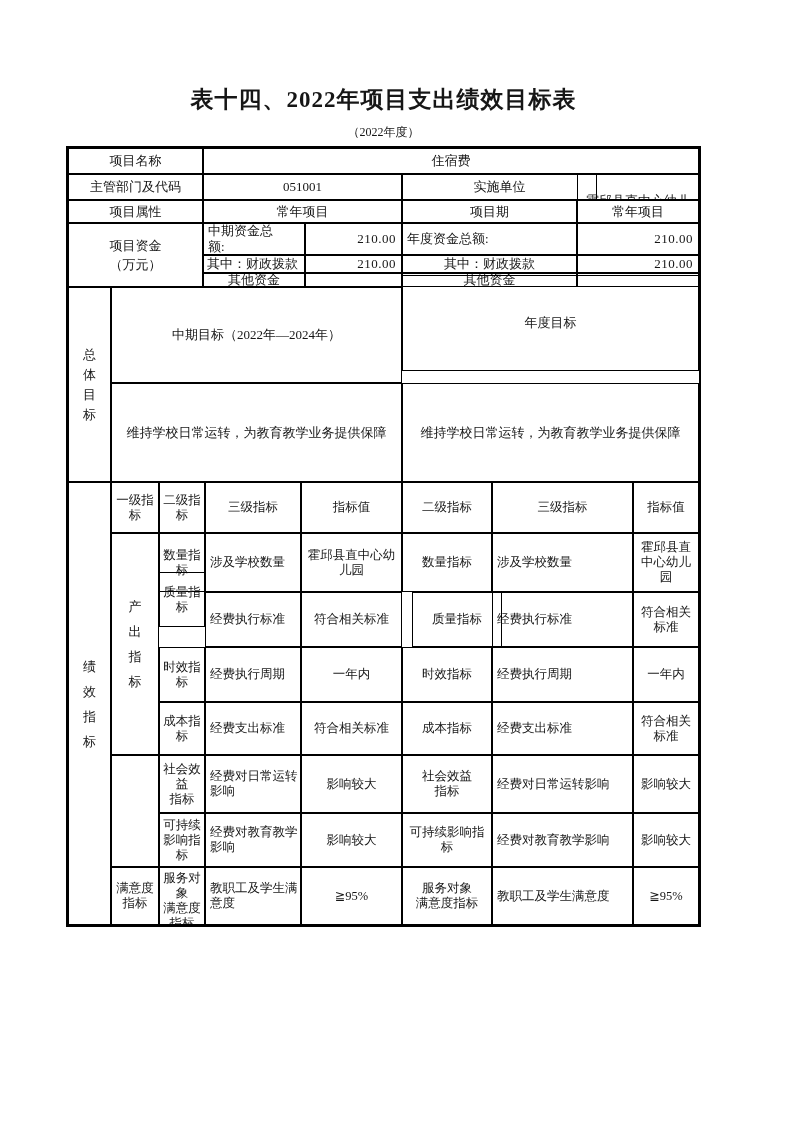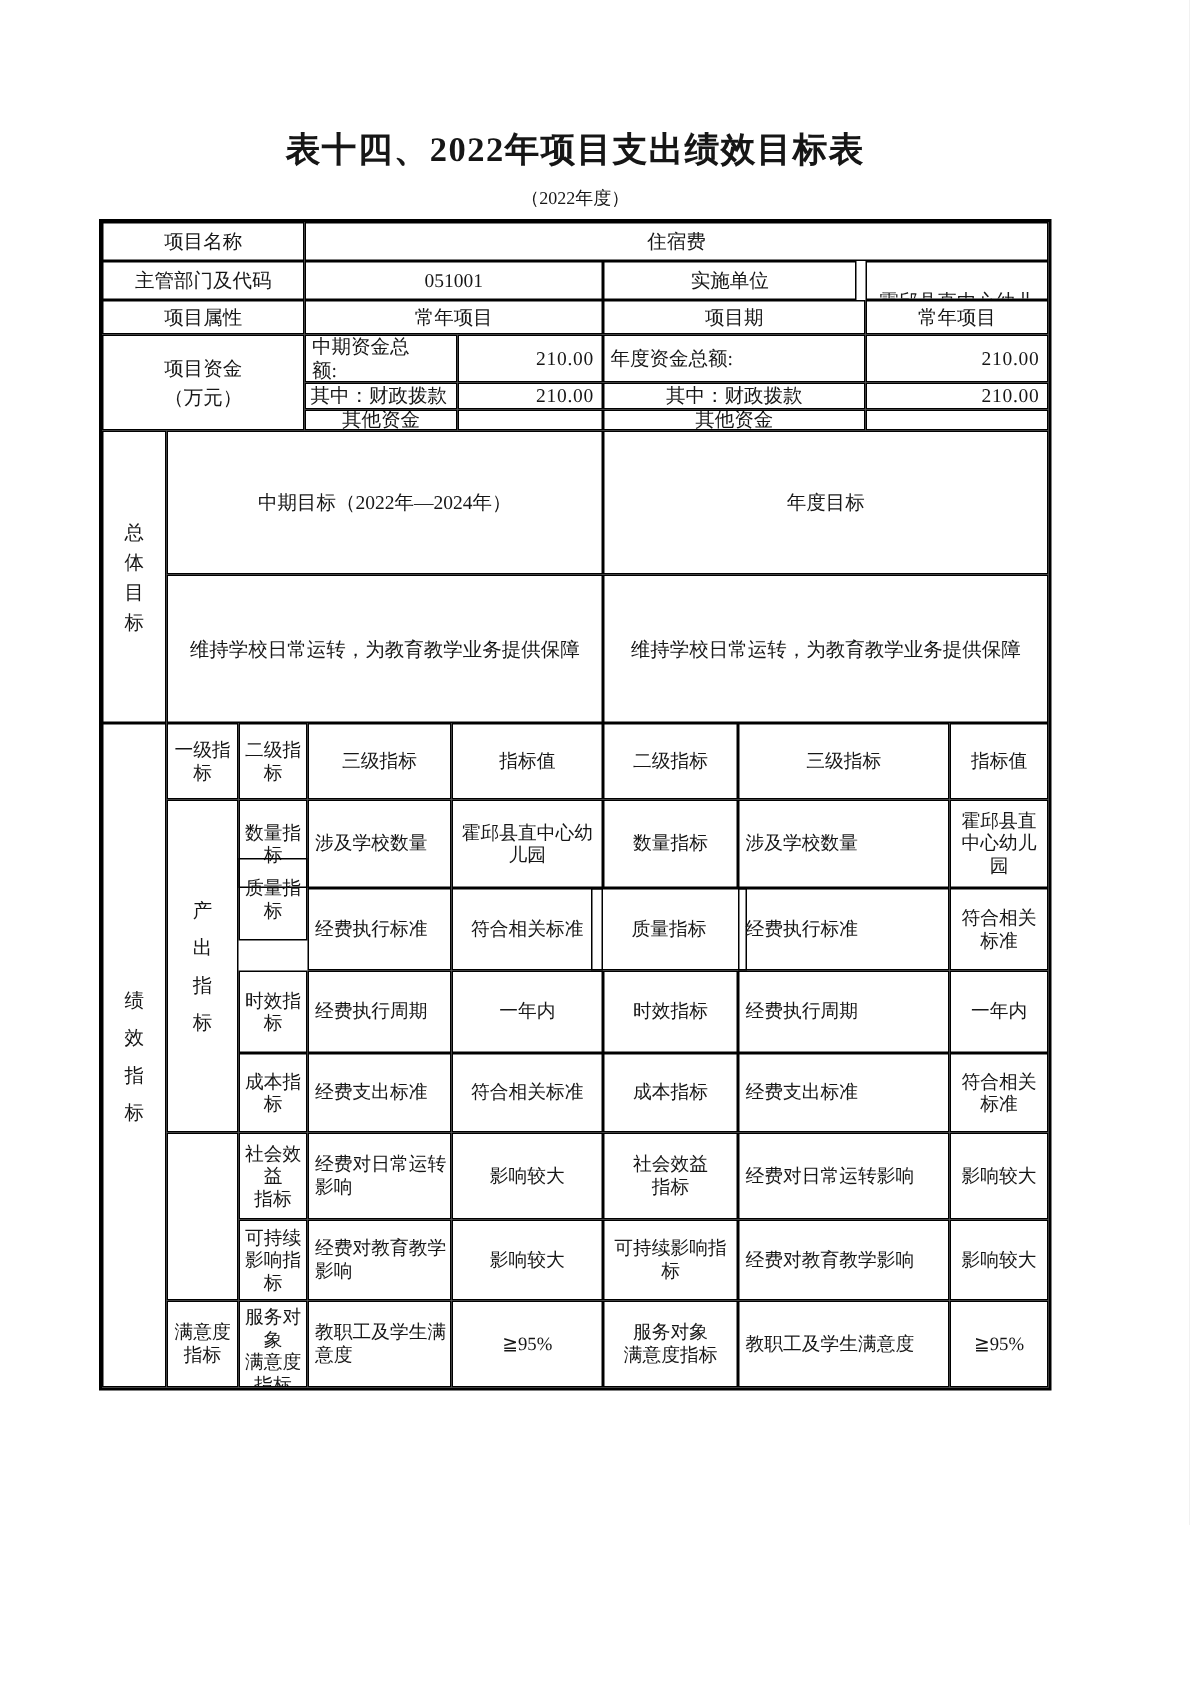--- a/index.html
+++ b/index.html
@@ -31,21 +31,21 @@
   <div class="doc-title">表十四、2022年项目支出绩效目标表</div>
   <div class="doc-subtitle">（2022年度）</div>
 
   <div class="tbl">
 
     <div class="cell" style="left:0;top:0;width:135px;height:26px">项目名称</div>
     <div class="cell" style="left:135px;top:0;width:496px;height:26px">住宿费</div>
 
     <div class="cell" style="left:0;top:26px;width:135px;height:26px">主管部门及代码</div>
     <div class="cell" style="left:135px;top:26px;width:199px;height:26px">051001</div>
-    <div class="cell" style="left:334px;top:26px;width:169px;height:26px">实施单位</div>
+    <div class="cell" style="left:334px;top:26px;width:195px;height:26px">实施单位</div>
     <div class="cell clip2" style="left:509px;top:26px;width:122px;height:26px">霍邱县直中心幼儿
 园</div>
 
     <div class="cell" style="left:0;top:52px;width:135px;height:23px">项目属性</div>
     <div class="cell" style="left:135px;top:52px;width:199px;height:23px">常年项目</div>
     <div class="cell" style="left:334px;top:52px;width:175px;height:23px">项目期</div>
     <div class="cell" style="left:509px;top:52px;width:122px;height:23px">常年项目</div>
 
     <div class="cell" style="left:0;top:75px;width:135px;height:64px;line-height:1.5">项目资金
 （万元）</div>
@@ -60,21 +60,21 @@
     <div class="cell" style="left:334px;top:107px;width:175px;height:18px">其中：财政拨款</div>
     <div class="cell ar num" style="left:509px;top:107px;width:122px;height:18px">210.00</div>
 
     <div class="cell" style="left:135px;top:125px;width:102px;height:14px;line-height:12px">其他资金</div>
     <div class="cell" style="left:237px;top:125px;width:97px;height:14px"></div>
     <div class="cell" style="left:334px;top:125px;width:175px;height:14px;line-height:12px">其他资金</div>
     <div class="cell" style="left:509px;top:125px;width:122px;height:14px"></div>
 
     <div class="cell" style="left:0;top:139px;width:43px;height:195px"><span class="vtext">总体目标</span></div>
     <div class="cell" style="left:43px;top:139px;width:291px;height:96px">中期目标（2022年—2024年）</div>
-    <div class="cell" style="left:334px;top:139px;width:297px;height:96px">年度目标</div>
+    <div class="cell" style="left:334px;top:127px;width:297px;height:96px">年度目标</div>
     <div class="cell" style="left:43px;top:235px;width:291px;height:99px">维持学校日常运转，为教育教学业务提供保障</div>
     <div class="cell" style="left:334px;top:235px;width:297px;height:99px">维持学校日常运转，为教育教学业务提供保障</div>
 
     <div class="cell" style="left:0;top:334px;width:43px;height:443px"><span class="vtext vwide">绩效指标</span></div>
 
     <div class="cell perf" style="left:43px;top:334px;width:48px;height:51px">一级指
 标</div>
     <div class="cell perf" style="left:91px;top:334px;width:46px;height:51px">二级指
 标</div>
     <div class="cell perf" style="left:137px;top:334px;width:96px;height:51px">三级指标</div>
@@ -96,21 +96,21 @@
 儿园</div>
     <div class="cell perf al" style="left:424px;top:385px;width:141px;height:59px">涉及学校数量</div>
     <div class="cell perf" style="left:565px;top:385px;width:66px;height:59px">霍邱县直
 中心幼儿
 园</div>
 
     <div class="cell perf" style="left:91px;top:424px;width:46px;height:55px">质量指
 标</div>
     <div class="cell perf al" style="left:137px;top:444px;width:96px;height:55px">经费执行标准</div>
     <div class="cell perf" style="left:233px;top:444px;width:101px;height:55px">符合相关标准</div>
-    <div class="cell perf" style="left:326px;top:444px;width:104px;height:55px">质量指标</div>
+    <div class="cell perf" style="left:344px;top:444px;width:90px;height:55px">质量指标</div>
     <div class="cell perf al" style="left:424px;top:444px;width:141px;height:55px">经费执行标准</div>
     <div class="cell perf" style="left:565px;top:444px;width:66px;height:55px">符合相关
 标准</div>
 
     <div class="cell perf" style="left:91px;top:499px;width:46px;height:55px">时效指
 标</div>
     <div class="cell perf al" style="left:137px;top:499px;width:96px;height:55px">经费执行周期</div>
     <div class="cell perf" style="left:233px;top:499px;width:101px;height:55px">一年内</div>
     <div class="cell perf" style="left:334px;top:499px;width:90px;height:55px">时效指标</div>
     <div class="cell perf al" style="left:424px;top:499px;width:141px;height:55px">经费执行周期</div>

